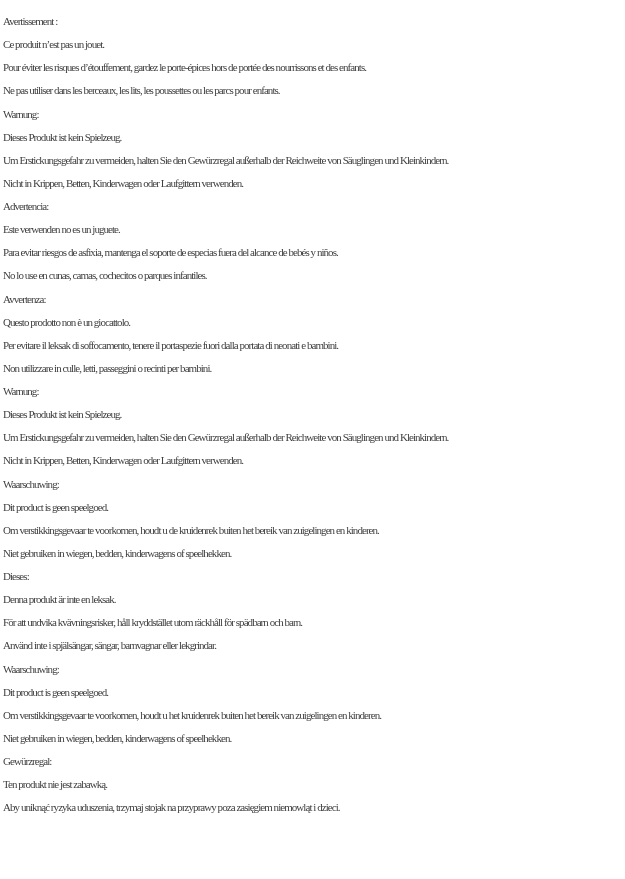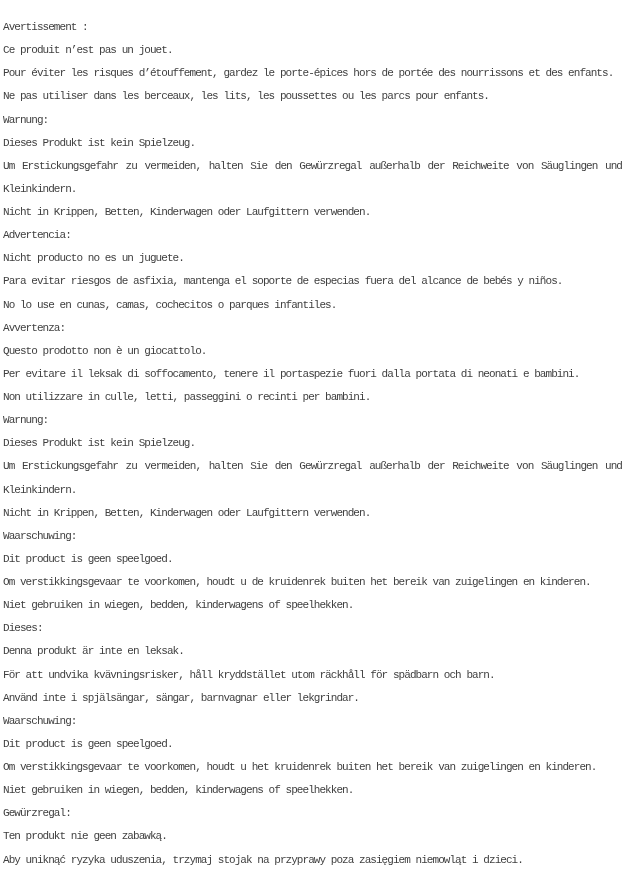--- a/index.html
+++ b/index.html
@@ -6,22 +6,22 @@
     margin: 0;
     padding: 0;
     background: #ffffff;
     width: 625px;
     height: 879px;
     overflow: hidden;
   }
   .doc {
     box-sizing: border-box;
     width: 625px;
-    padding: 16px 3px 0 3px;
-    font-family: Liberation Mono, monospace;
+    padding: 10px 3px 0 3px;
+    font-family: Liberation Serif, serif;
     font-size: 11px;
     letter-spacing: -0.95px;
     line-height: 23.13px;
     color: #3f3f3f;
     border-radius: 16px;
   }
   .doc p {
     margin: 0;
     text-align: justify;
   }
@@ -40,21 +40,21 @@
 
   <section>
     <p>Warnung:</p>
     <p>Dieses Produkt ist kein Spielzeug.</p>
     <p>Um Erstickungsgefahr zu vermeiden, halten Sie den Gewürzregal außerhalb der Reichweite von Säuglingen und Kleinkindern.</p>
     <p>Nicht in Krippen, Betten, Kinderwagen oder Laufgittern verwenden.</p>
   </section>
 
   <section>
     <p>Advertencia:</p>
-    <p>Nicht producto no es un juguete.</p>
+    <p>Este verwenden no es un juguete.</p>
     <p>Para evitar riesgos de asfixia, mantenga el soporte de especias fuera del alcance de bebés y niños.</p>
     <p>No lo use en cunas, camas, cochecitos o parques infantiles.</p>
   </section>
 
   <section>
     <p>Avvertenza:</p>
     <p>Questo prodotto non è un giocattolo.</p>
     <p>Per evitare il leksak di soffocamento, tenere il portaspezie fuori dalla portata di neonati e bambini.</p>
     <p>Non utilizzare in culle, letti, passeggini o recinti per bambini.</p>
   </section>
@@ -82,17 +82,17 @@
 
   <section>
     <p>Waarschuwing:</p>
     <p>Dit product is geen speelgoed.</p>
     <p>Om verstikkingsgevaar te voorkomen, houdt u het kruidenrek buiten het bereik van zuigelingen en kinderen.</p>
     <p>Niet gebruiken in wiegen, bedden, kinderwagens of speelhekken.</p>
   </section>
 
   <section>
     <p>Gewürzregal:</p>
-    <p>Ten produkt nie geen zabawką.</p>
+    <p>Ten produkt nie jest zabawką.</p>
     <p>Aby uniknąć ryzyka uduszenia, trzymaj stojak na przyprawy poza zasięgiem niemowląt i dzieci.</p>
   </section>
 
 </div>
 
 </body></html>

